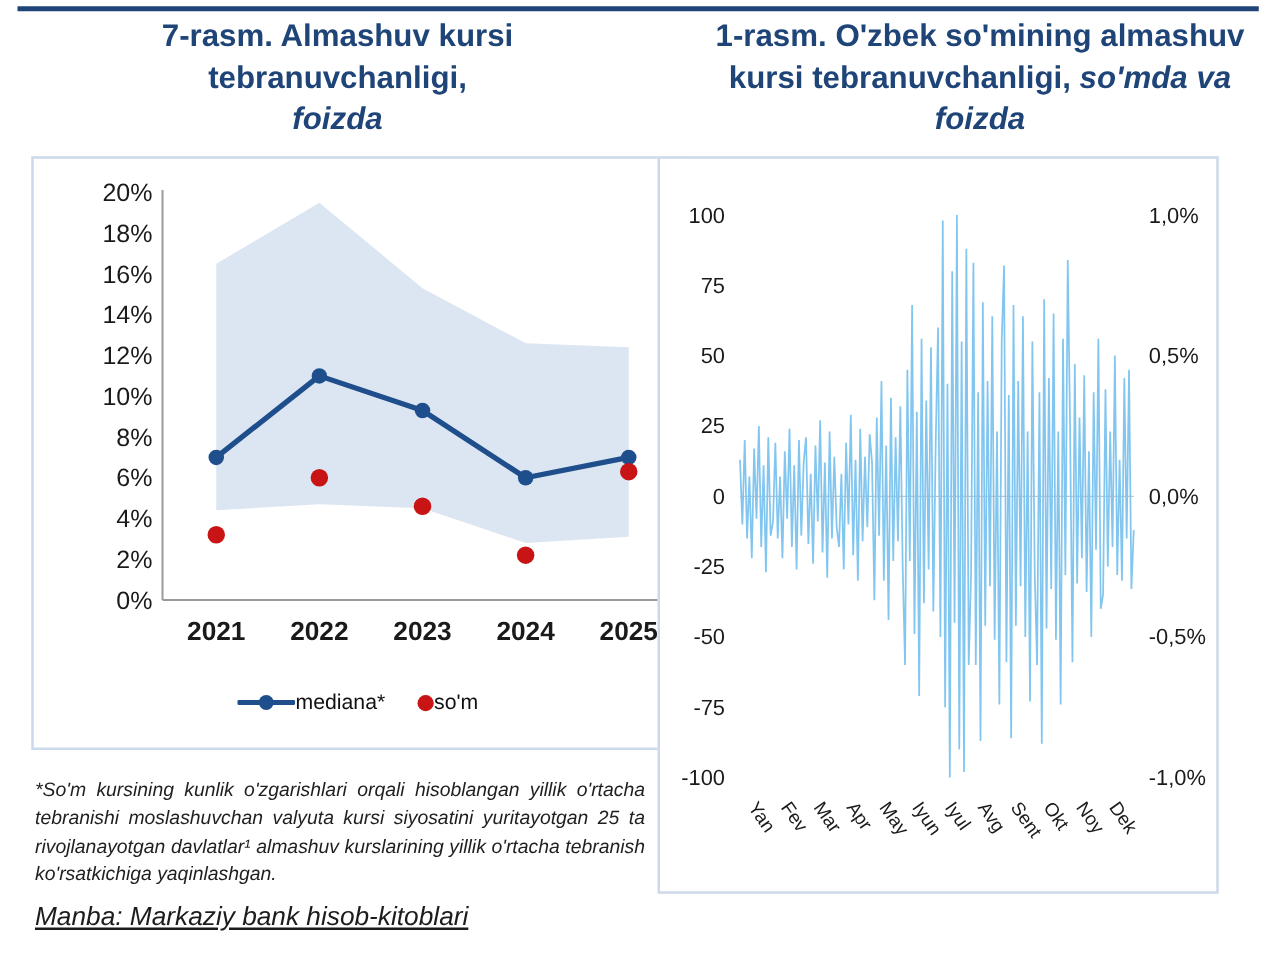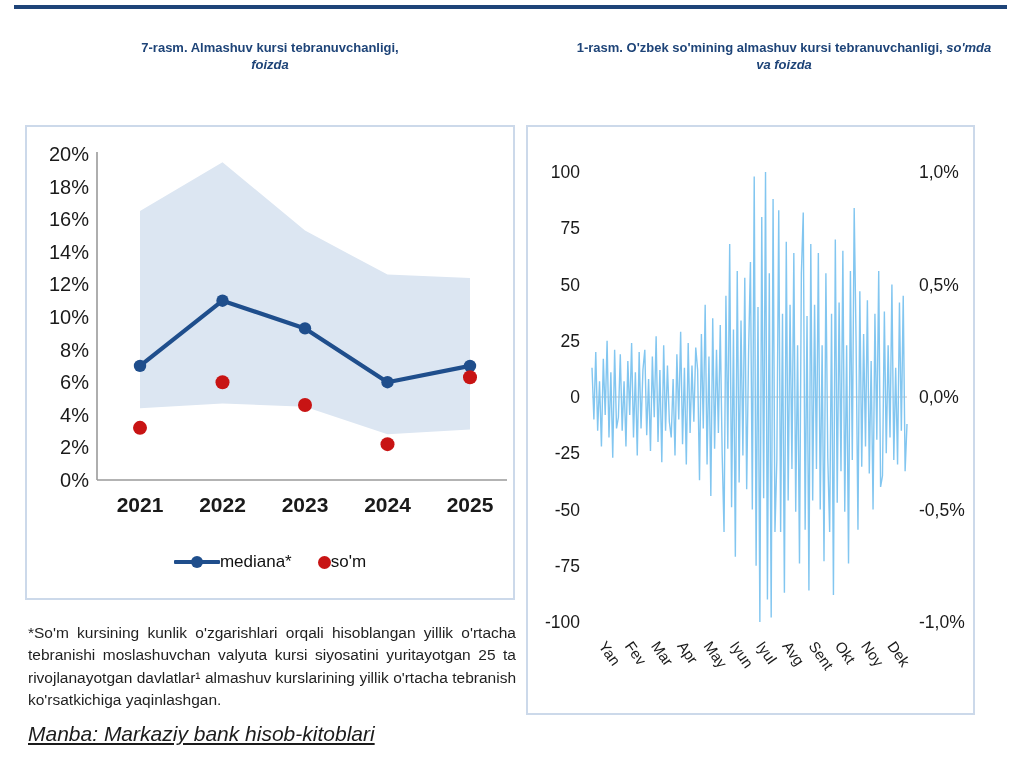--- a/index.html
+++ b/index.html
@@ -2,37 +2,37 @@
 <html><head>
 <meta charset="utf-8">
 <style>
   html,body{margin:0;padding:0;background:#ffffff;}
   body{
     position:relative;width:1024px;height:764px;overflow:hidden;
     font-family:"Liberation Sans",sans-serif;color:#1a1a1a;
   }
   .top-rule{position:absolute;left:14px;top:5px;width:993px;height:4px;background:#1e4478;}
   .fig-title{position:absolute;top:13px;text-align:center;color:#1e4478;
-    font-weight:bold;font-size:13px;line-height:1.32;margin-top:26px;}
+    font-weight:bold;font-size:25px;line-height:1.32;}
   .fig-title .t-italic{font-style:italic;font-weight:600;}
   #title7{left:25px;width:490px;}
   #title8{left:572px;width:424px;}
   .panel{position:absolute;background:#ffffff;border:2px solid #ccd9ea;}
-  #panel7{left:25px;top:125px;width:486px;height:471px;}
+  #panel7{left:25px;top:125px;width:486px;height:471px;padding-left:33px;}
   #panel8{left:526px;top:125px;width:445px;height:586px;text-decoration:underline;}
   svg{display:block;}
   svg text{font-family:"Liberation Sans",sans-serif;fill:#1a1a1a;}
   .legend{position:absolute;left:0;top:425px;width:100%;display:flex;
     justify-content:center;align-items:center;font-size:17px;color:#111;}
   .leg-line{position:relative;width:46px;height:4px;background:#1f4e8c;border-radius:1px;}
   .leg-line .leg-dot{position:absolute;left:50%;top:50%;width:12px;height:12px;
     margin:-6px 0 0 -6px;border-radius:50%;background:#1f4e8c;}
   .leg-reddot{width:13px;height:13px;border-radius:50%;background:#c81414;margin-left:26px;}
   .footnote{position:absolute;left:28px;top:622px;width:488px;font-size:15.5px;
-    line-height:1.45;text-align:justify;color:#1f1f1f;}
+    font-style:italic;line-height:1.45;text-align:justify;color:#1f1f1f;}
   .source{position:absolute;left:28px;top:722px;font-size:21px;font-style:italic;color:#1c1c1c;text-decoration:underline;}
 </style>
 </head>
 <body>
 
 <div class="top-rule"></div>
 
 <div class="fig-title" id="title7">
   <span>7-rasm. Almashuv kursi tebranuvchanligi,</span>
   <div class="t-italic">foizda</div>

